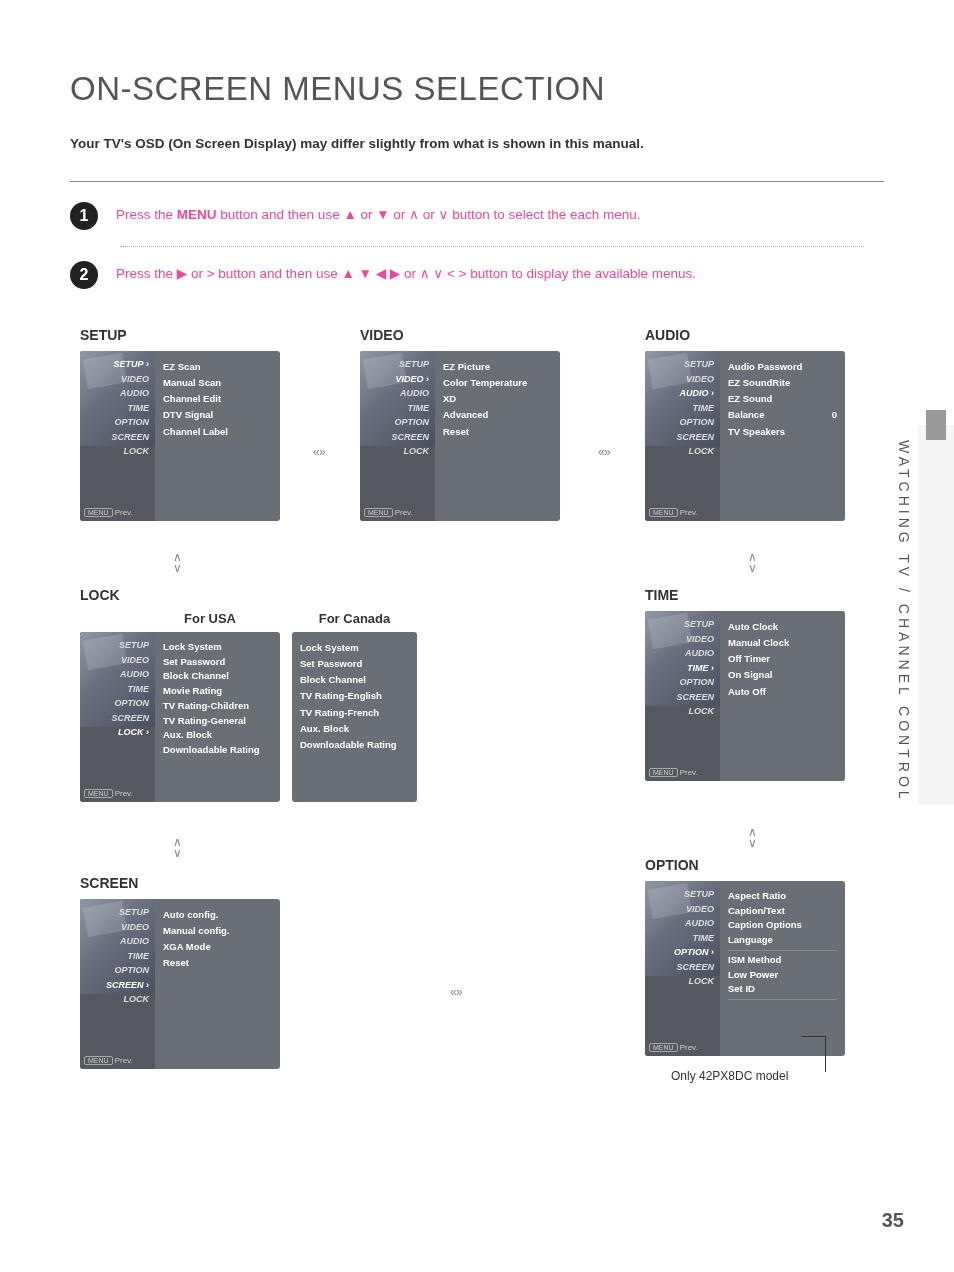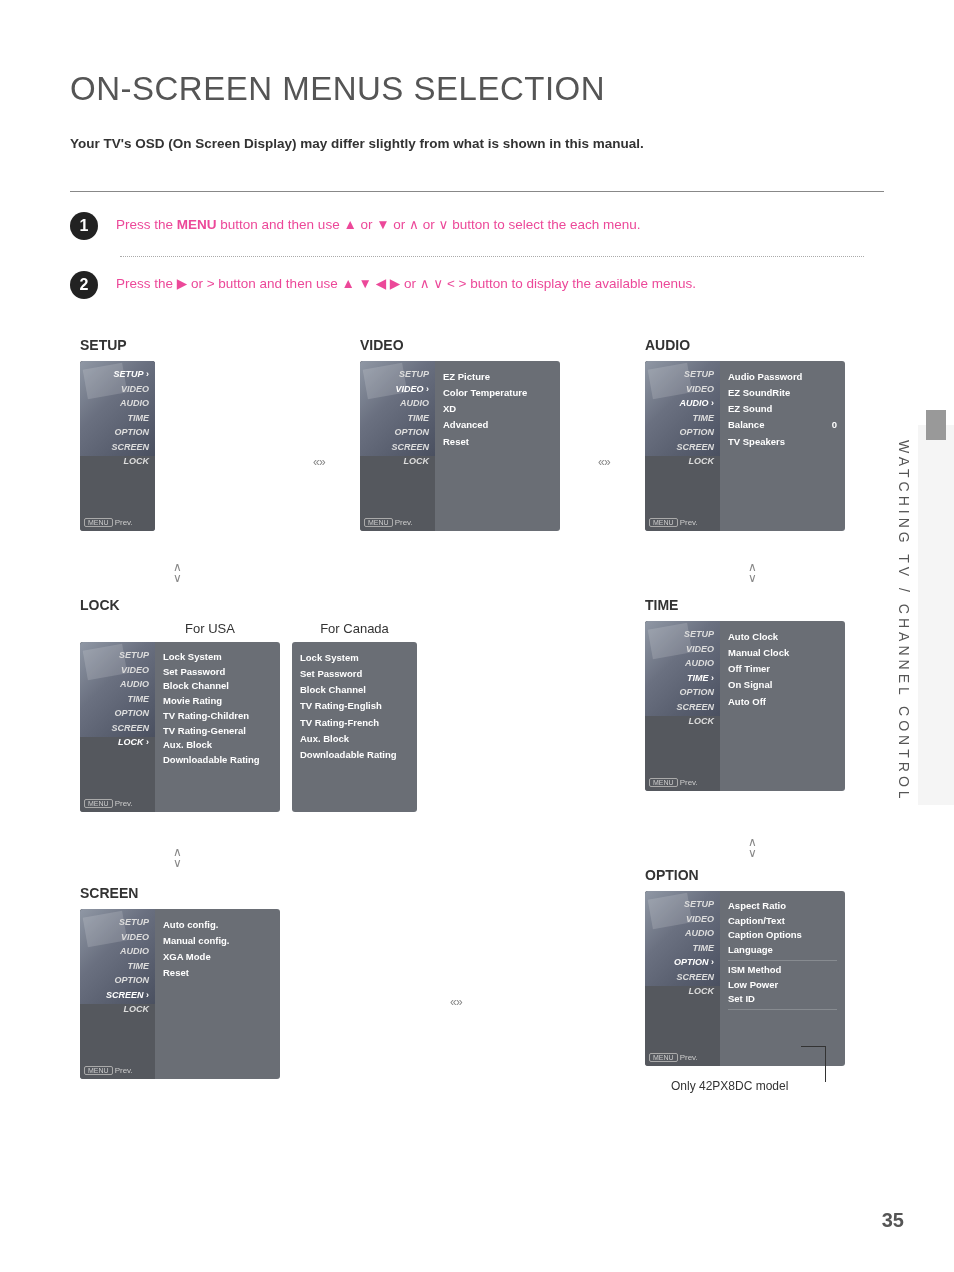--- a/index.html
+++ b/index.html
@@ -2,32 +2,32 @@
 <html><head>
 <meta charset="utf-8">
 <style>
   * { box-sizing: border-box; margin: 0; padding: 0; }
   body { width: 954px; height: 1272px; background: #fff; font-family: Arial, sans-serif; color: #333; position: relative; }
   .page { padding: 70px 70px 50px 70px; position: relative; height: 100%; }
   .side-tab { position: absolute; right: 0; top: 425px; width: 36px; height: 380px; background: #f5f5f5; }
   .side-tab-inner { width: 20px; height: 30px; background: #999; position: absolute; top: -15px; left: 8px; }
   .side-text { position: absolute; right: 42px; top: 440px; writing-mode: vertical-rl; font-size: 14px; letter-spacing: 4px; color: #555; font-weight: 500; }
   h1 { font-size: 33px; font-weight: 500; color: #555; letter-spacing: 0.5px; margin-bottom: 28px; }
-  .intro { font-size: 13.5px; font-weight: bold; color: #333; margin-bottom: 40px; }
+  .intro { font-size: 13.5px; font-weight: bold; color: #333; margin-bottom: 30px; }
   .divider { border: none; border-top: 1px solid #888; margin-bottom: 20px; }
   .steps { margin-bottom: 28px; }
   .step { display: flex; gap: 18px; margin-bottom: 6px; padding-bottom: 10px; }
   .step-dots { border-bottom: 1px dotted #aaa; margin-left: 50px; margin-right: 20px; margin-bottom: 14px; }
   .step-num { width: 28px; height: 28px; border-radius: 50%; background: #222; color: #fff; display: flex; align-items: center; justify-content: center; font-weight: bold; font-size: 16px; flex-shrink: 0; }
   .step-text { font-size: 13.5px; line-height: 1.6; color: #ec4899; padding-top: 2px; }
   .step-text b { font-weight: bold; }
   .menus { position: relative; }
   .menu-block { position: absolute; }
   .menu-title { font-size: 14px; font-weight: bold; color: #333; margin-bottom: 8px; }
-  .menu-subtitle { font-size: 13px; font-weight: normal; color: #333; text-align: center; margin-bottom: 6px; }
+  .menu-subtitle { font-size: 13px; font-weight: bold; color: #333; text-align: center; margin-bottom: 6px; }
   .osd { display: flex; background: #6a6e75; border-radius: 3px; overflow: hidden; position: relative; }
   .osd-left { width: 75px; background: #55585e; position: relative; }
   .osd-img { width: 75px; height: 95px; background: linear-gradient(135deg, #9098a5 0%, #6a7080 40%, #4a5060 100%); position: relative; overflow: hidden; }
   .osd-img::before { content: ""; position: absolute; top: 5px; left: 5px; width: 40px; height: 30px; background: rgba(255,255,255,0.15); transform: rotate(-10deg); }
   .osd-nav { list-style: none; font-size: 9px; color: #ddd; font-weight: bold; font-style: italic; text-align: right; padding-right: 6px; position: absolute; top: 6px; right: 0; width: 100%; }
   .osd-nav li { line-height: 14.5px; }
   .osd-nav li.active { color: #fff; }
   .osd-nav li.active::after { content: " ›"; font-style: normal; }
   .osd-right { width: 125px; padding: 8px 8px; font-size: 9.5px; color: #fff; font-weight: bold; line-height: 1.7; }
   .osd-right .val { float: right; }
@@ -77,20 +77,27 @@
           <ul class="osd-nav">
             <li class="active">SETUP</li>
             <li>VIDEO</li>
             <li>AUDIO</li>
             <li>TIME</li>
             <li>OPTION</li>
             <li>SCREEN</li>
             <li>LOCK</li>
           </ul>
           <div class="osd-prev"><span class="box">MENU</span><span>Prev.</span></div>
+        </div>
+        <div class="osd-right">
+          <div>EZ Scan</div>
+          <div>Manual Scan</div>
+          <div>Channel Edit</div>
+          <div>DTV Signal</div>
+          <div>Channel Label</div>
         </div>
       </div>
     </div>
 
     <div class="dbl-arrow-lr" style="left:243px; top:118px;"></div>
 
     <div class="menu-block" style="left:290px; top:0;">
       <div class="menu-title">VIDEO</div>
       <div class="osd osd-wrap">
         <div class="osd-left">

